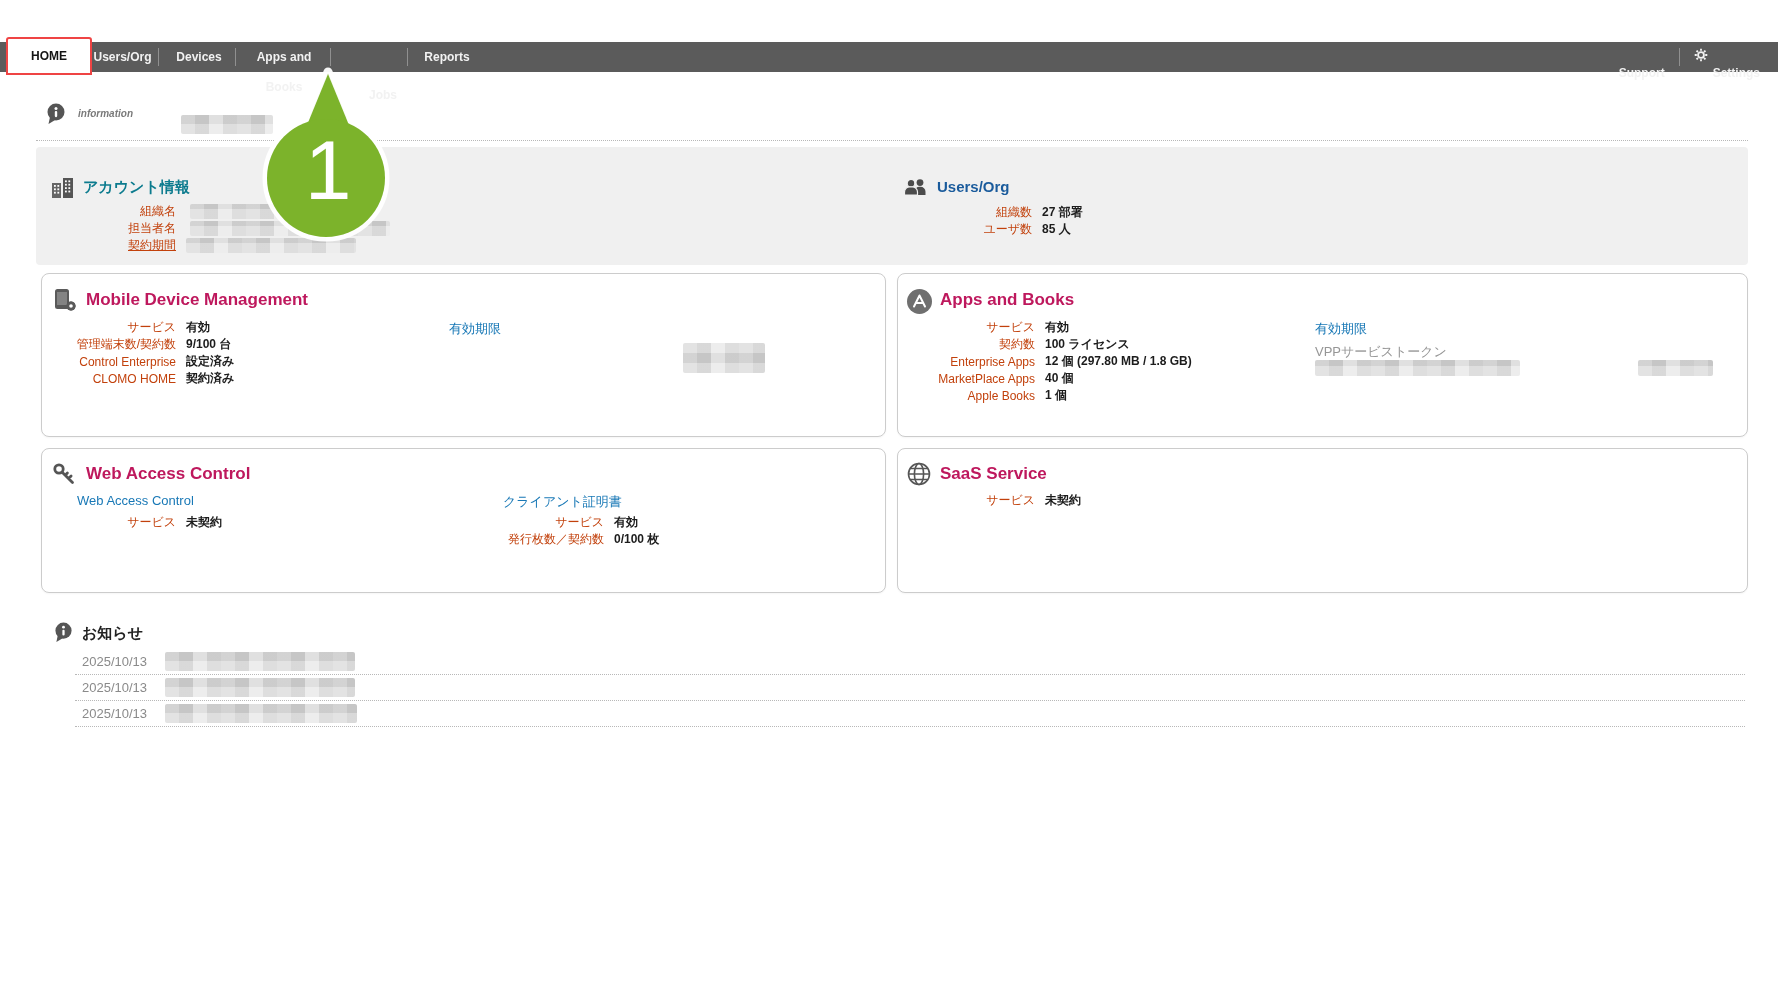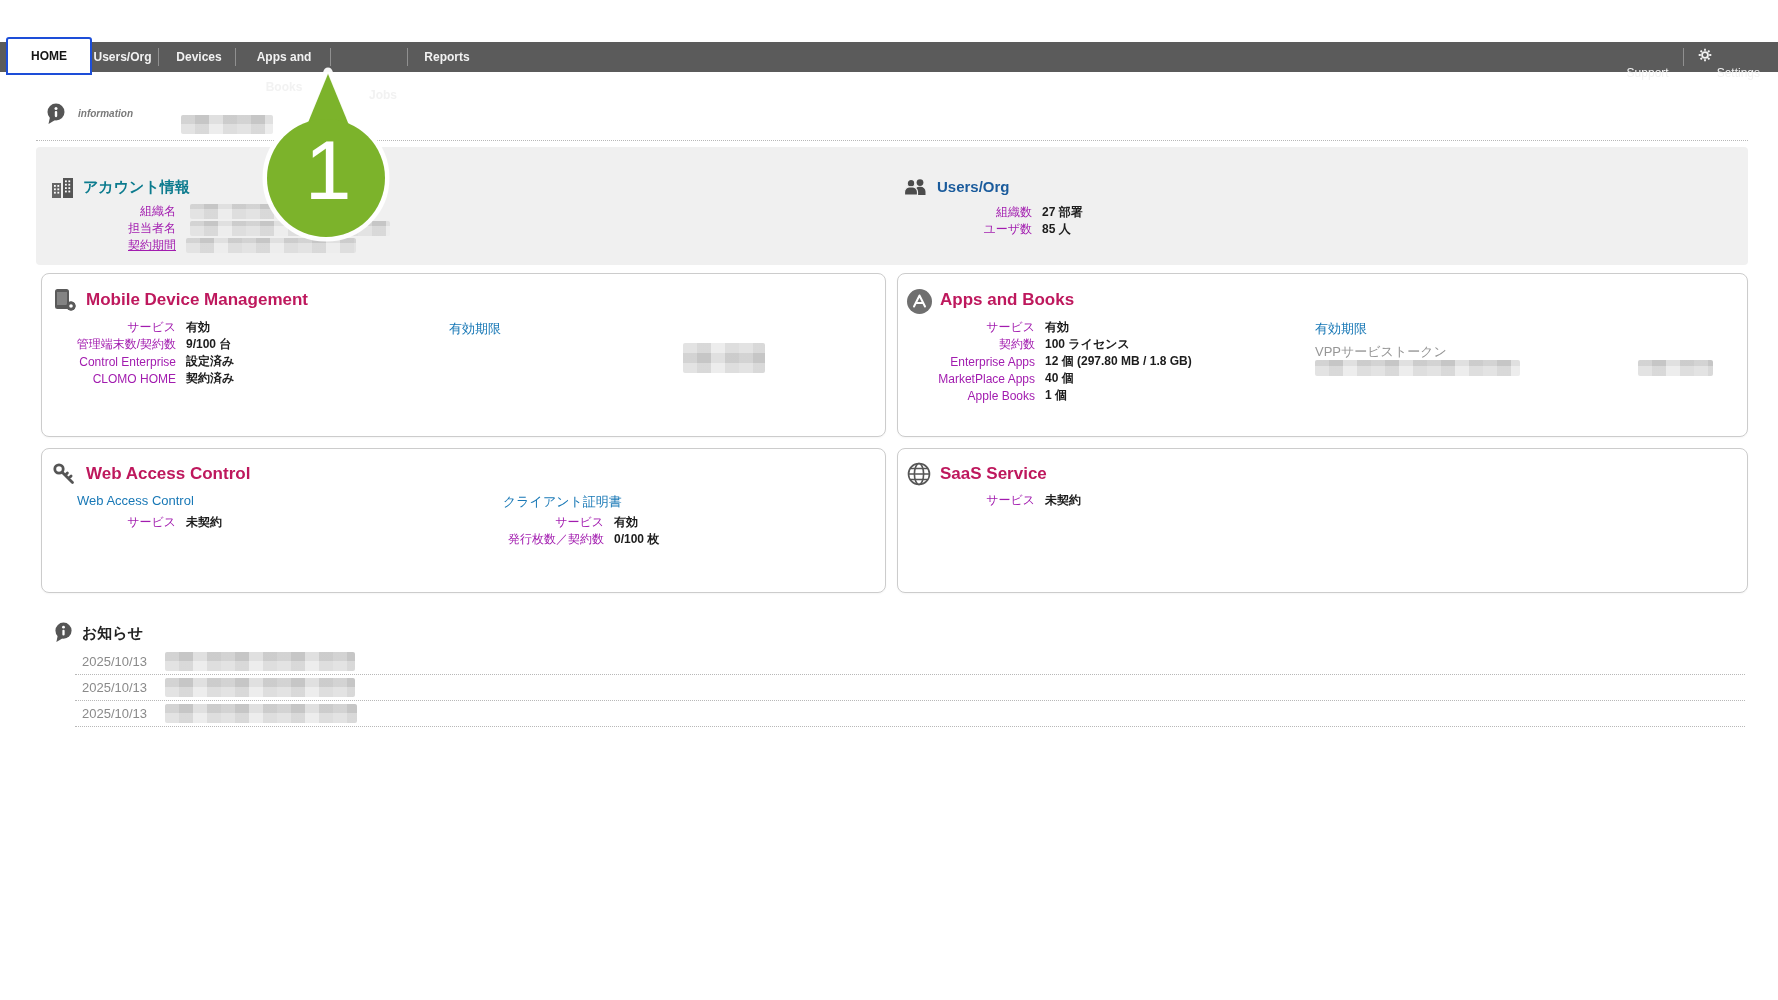--- a/index.html
+++ b/index.html
@@ -7,24 +7,24 @@
   body { font-family:"Liberation Sans","DejaVu Sans",sans-serif; }
   #screen { position:relative; width:1778px; height:1000px; background:#fff; overflow:hidden; }
   .abs { position:absolute; }
 
   
   .navbar { position:absolute; left:0; top:42px; width:1778px; height:30px; background:#5b5b5b; }
   .nav-label { position:absolute; top:0; height:30px; line-height:30px; text-align:center;
                color:#f2f2f2; font-size:12px; font-weight:bold; cursor:pointer; }
   .nav-sep { position:absolute; top:6px; width:1px; height:18px; background:#909090; }
   .tab-home { position:absolute; left:6px; top:37px; width:86px; height:38px; background:#ffffff;
-              border:2px solid #1d4ed8; border-radius:3px 3px 0 0; color:#141414; font-size:12px;
+              border:2px solid #ef4444; border-radius:3px 3px 0 0; color:#141414; font-size:12px;
               font-weight:bold; text-align:center; line-height:34px; z-index:5; cursor:pointer; }
   .nav-right { position:absolute; right:18px; top:0; height:30px; display:flex; align-items:center; gap:14px; }
-  .nav-right .nav-rlabel { color:#f2f2f2; font-size:12px; font-weight:normal; cursor:pointer;margin-top:32px; }
+  .nav-right .nav-rlabel { color:#f2f2f2; font-size:12px; font-weight:bold; cursor:pointer;margin-top:32px; }
   .nav-right .vsep { width:1px; height:18px; background:#909090; }
   .gear-wrap { display:flex; align-items:center; gap:5px; cursor:pointer; }
 
   
   .info-title { position:absolute; left:78px; top:108px; font-size:10px; font-style:italic;
                 font-weight:bold; color:#7a7a7a; }
   .dotline { position:absolute; border-bottom:1px dotted #b8b8b8; }
 
   
   .redacted { position:absolute; border-radius:2px;
@@ -40,21 +40,21 @@
   .sec-title-blue { font-size:15px; font-weight:bold; color:#1a5b9c; }
 
   
   .card { position:absolute; background:#ffffff; border:1px solid #cccccc; border-radius:8px;
           box-shadow:0 1px 2px rgba(0,0,0,0.04); }
   .card-title { position:absolute; font-size:17px; font-weight:bold; color:#be185d; white-space:nowrap; }
 
   
   .kvtable { position:absolute; }
   .kv { display:flex; height:17px; align-items:center; font-size:12px; white-space:nowrap; }
-  .kl { color:#a21caf; text-align:right; flex:none; }
+  .kl { color:#c2410c; text-align:right; flex:none; }
   .val { margin-left:10px; font-weight:bold; color:#1c1c1c; }
 
   .link { font-size:13px; font-weight:normal; color:#1878b6; cursor:pointer; white-space:nowrap; }
   .gray-label { font-size:13px; color:#969696; white-space:nowrap; }
 
   
   .news-row { position:absolute; left:75px; width:1670px; height:26px;
               border-bottom:1px dotted #b8b8b8; }
   .news-date { position:absolute; left:7px; top:5px; font-size:13px; color:#8a8a8a; }
 

